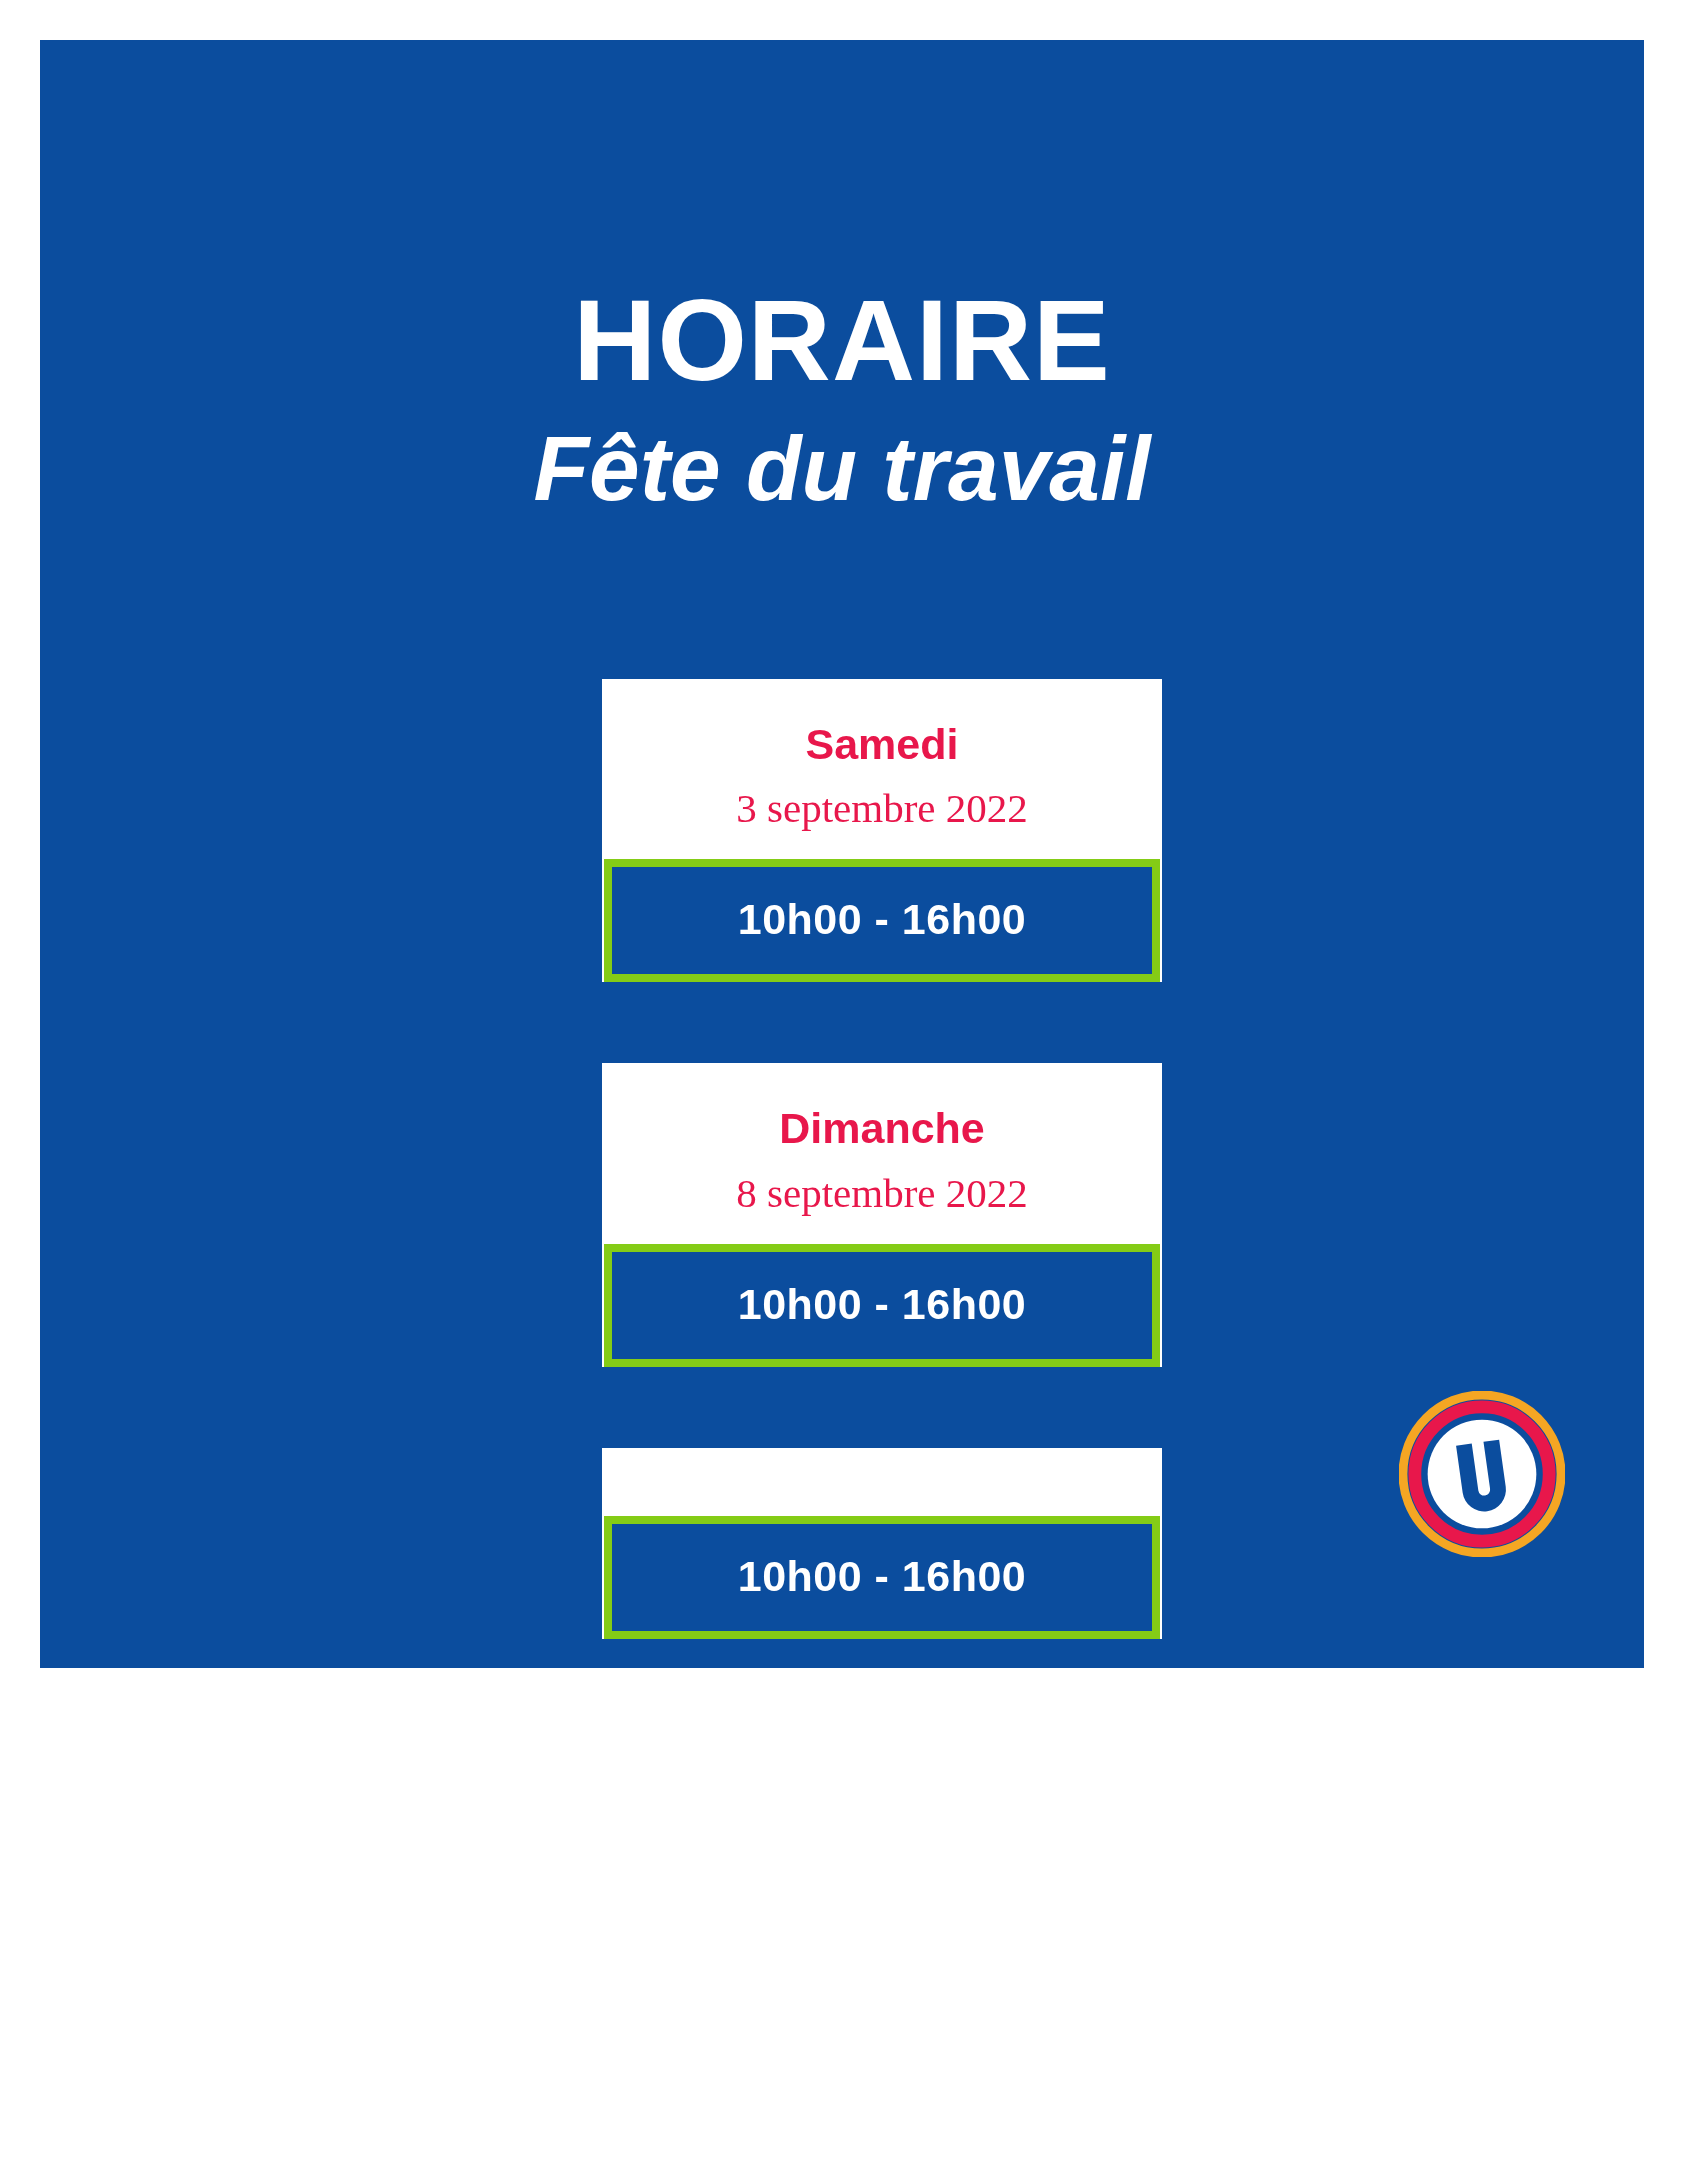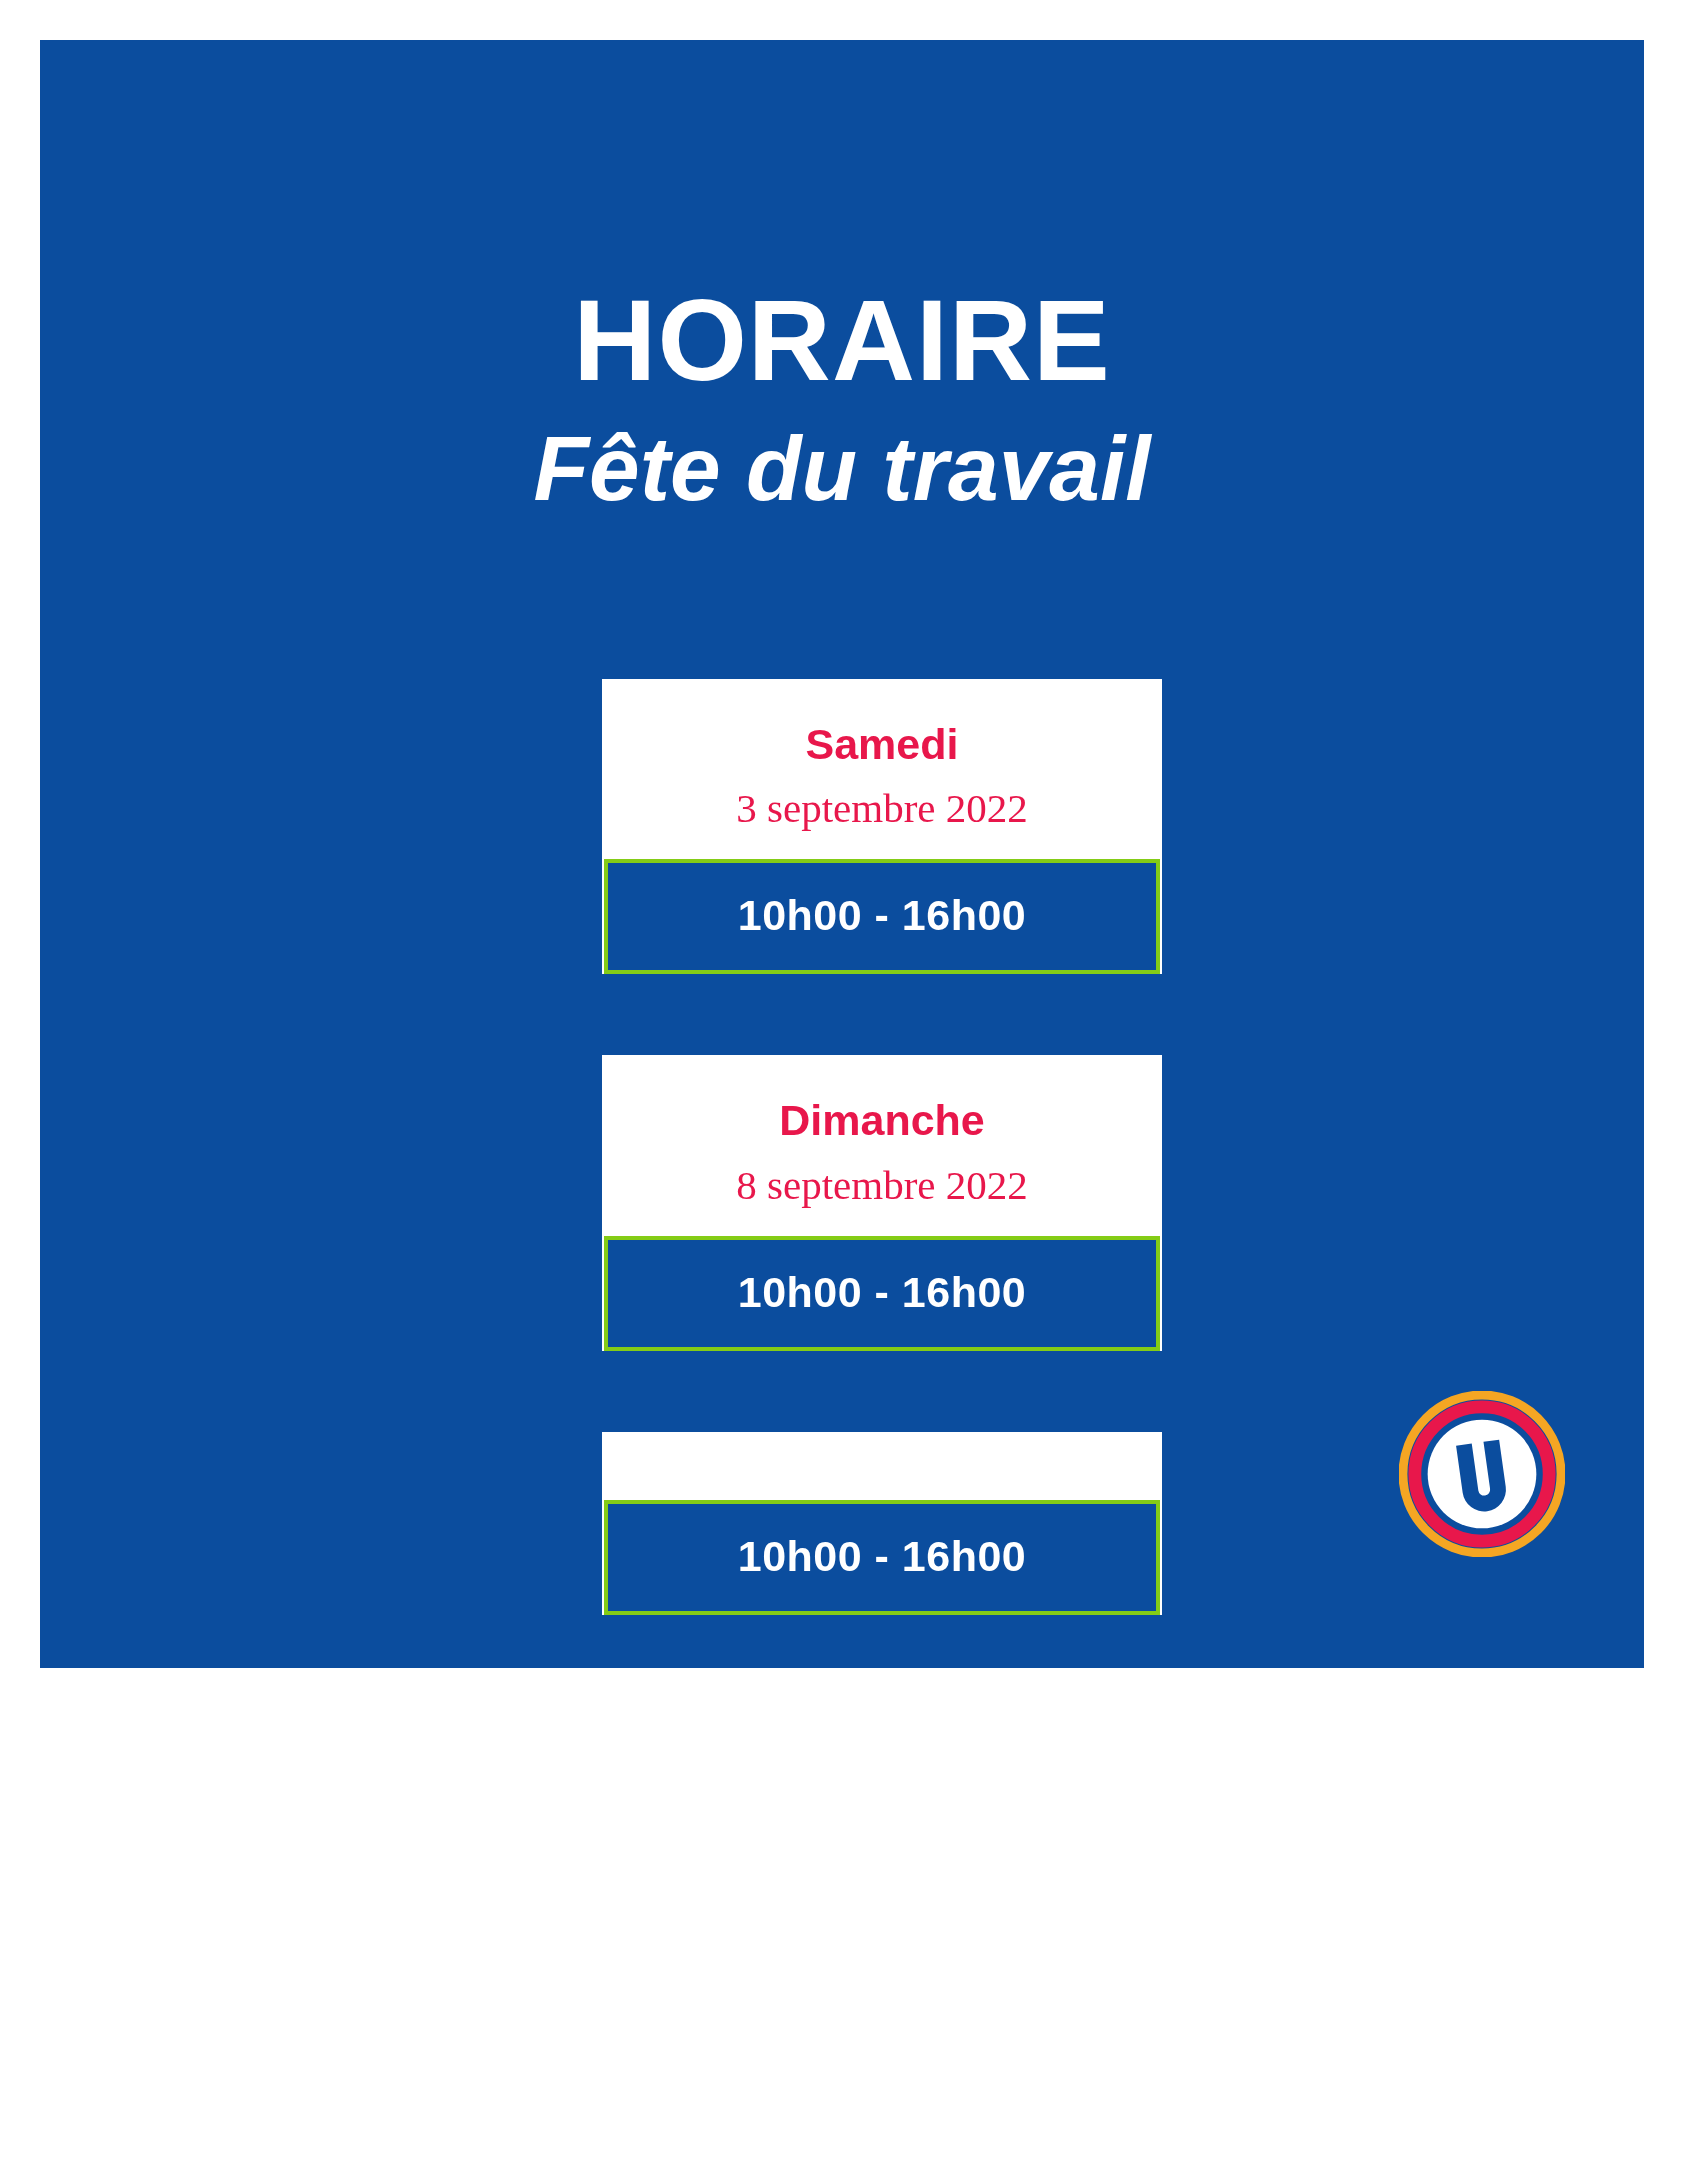--- a/index.html
+++ b/index.html
@@ -76,21 +76,21 @@
     color: #e8174b;
     font-size: 41px;
     font-weight: normal;
     line-height: 1.2;
     margin-top: 16px;
     font-family: Liberation Serif, serif;
   }
   .card-hours {
     margin: 0 2px 2px 2px;
     background: #0b4d9e;
-    border: 4px solid #84cc16;
+    border: 8px solid #84cc16;
     box-sizing: border-box;
     text-align: center;
     padding: 28px 10px 30px 10px;
   }
   .card-hours span {
     color: #ffffff;
     font-size: 43px;
     font-weight: bold;
     letter-spacing: 0.5px;
   }

